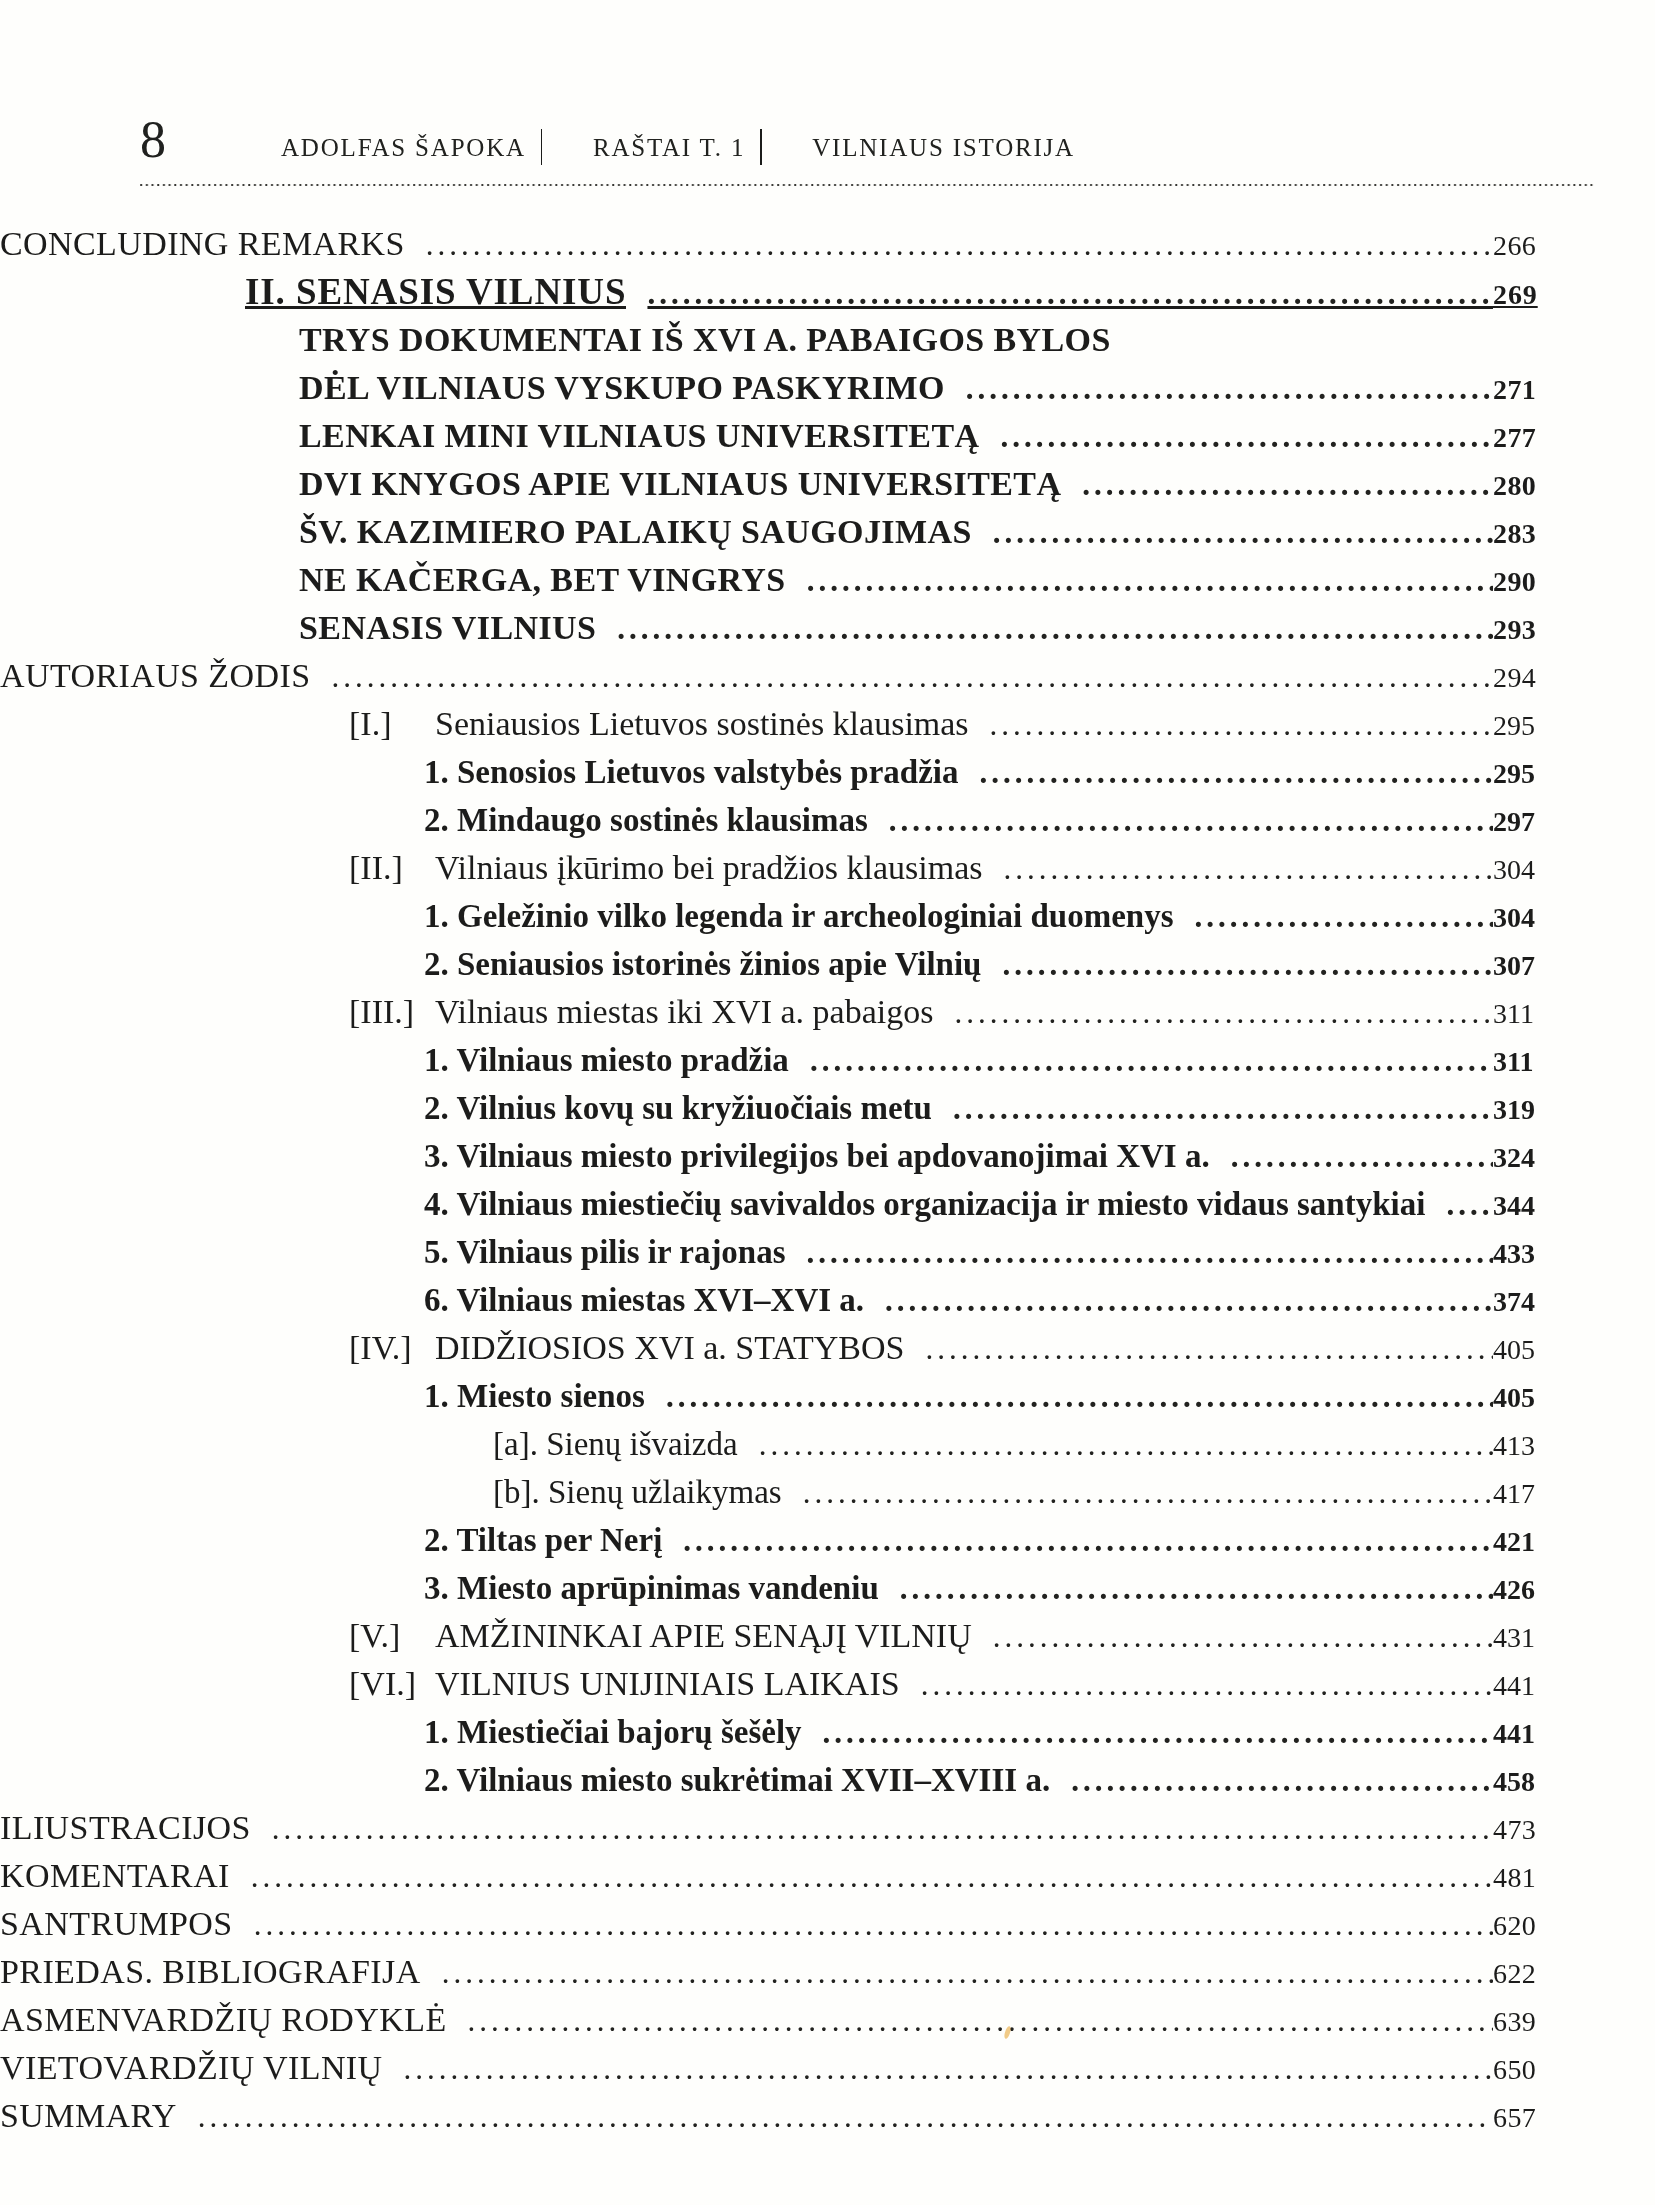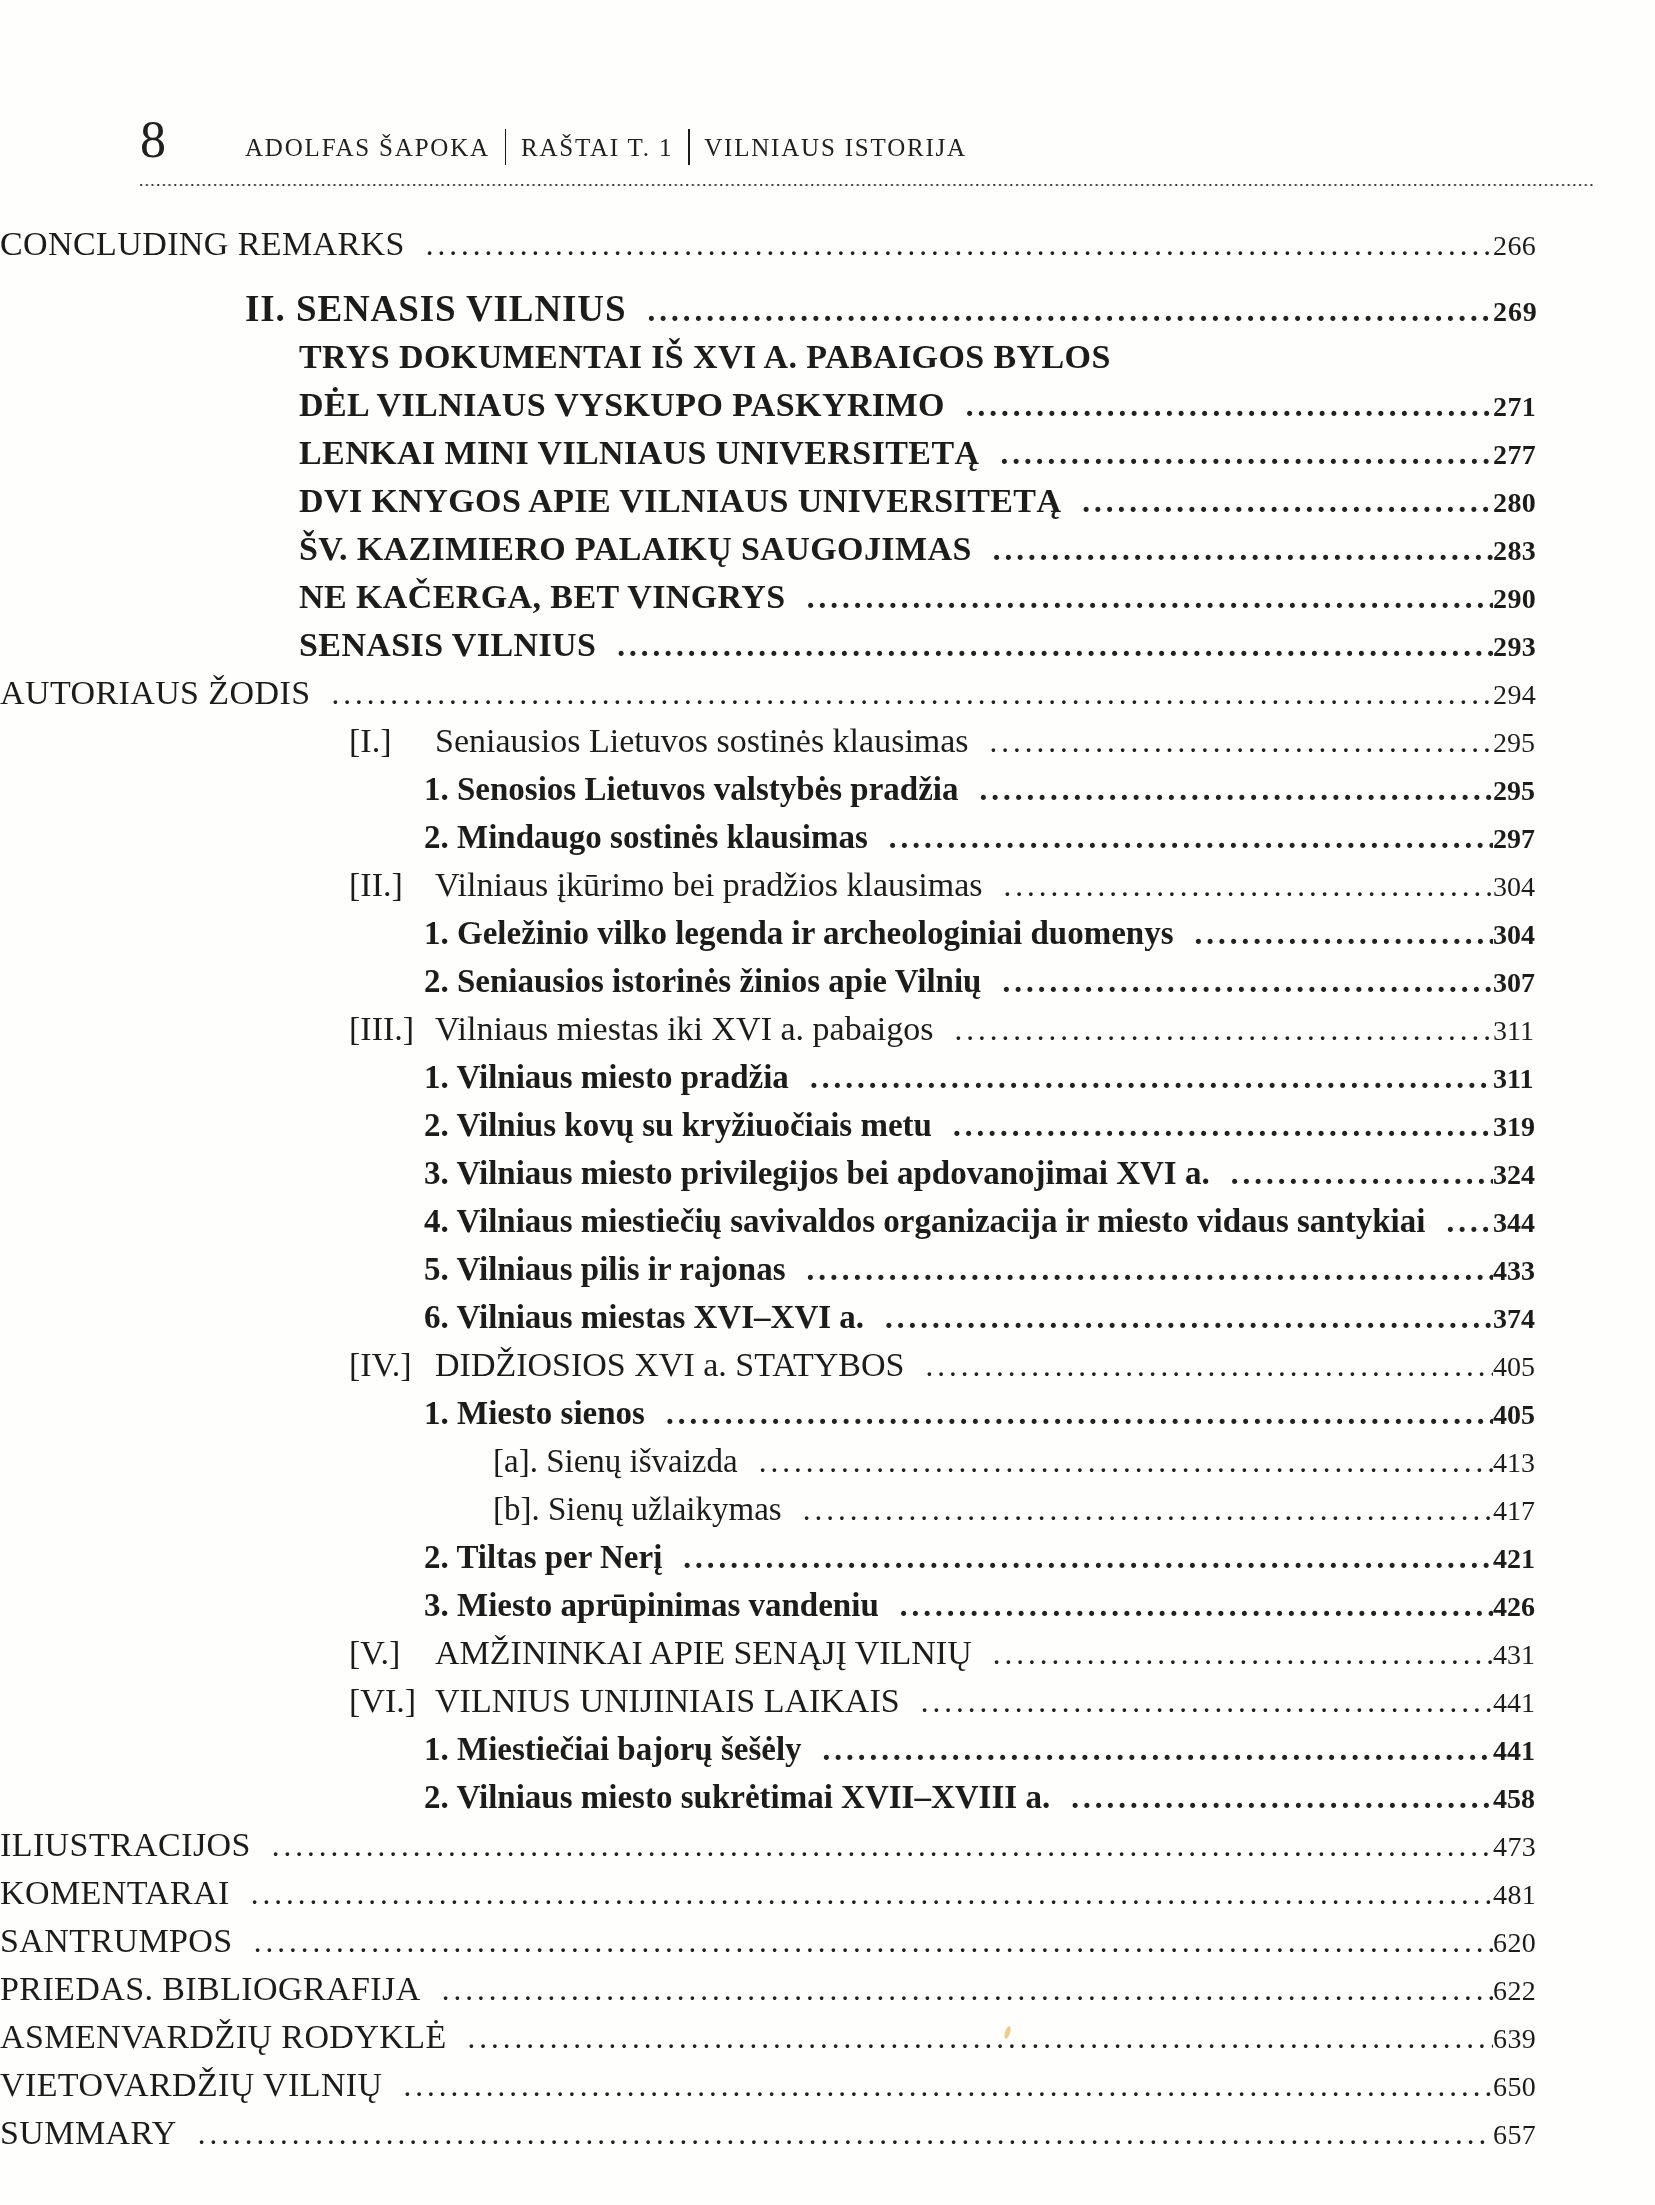--- a/index.html
+++ b/index.html
@@ -17,41 +17,41 @@
   .folio{
     position:absolute;left:140px;top:111px;
     font-size:52px;line-height:57px;font-weight:400;color:#20211f;
   }
   .running-header{
     position:absolute;left:245px;top:129px;
     display:flex;align-items:center;
     font-size:25px;letter-spacing:1.8px;color:#21221f;
     white-space:nowrap;
   }
-  .running-header .seg{line-height:35px;}
+  .running-header .seg{line-height:35px;margin-left:36px;}
   .vsep{
     display:inline-block;width:1.8px;height:36px;
     background:#1b1c1a;margin:0 14.6px;
   }
   .header-rule{
     position:absolute;left:140px;top:183px;width:1456px;height:4.4px;
     background-image:radial-gradient(circle at 1.3px 2.2px,#33332f 0.9px,rgba(0,0,0,0) 1.3px);
     background-size:5.7px 4.4px;background-repeat:repeat-x;
   }
 
   
   .toc{position:absolute;left:0;top:220px;width:1656px;}
   .row{
     display:flex;align-items:baseline;
     height:48px;line-height:48px;
     padding-right:87px;
     white-space:nowrap;
   }
   .row .entry-text{flex:0 1 auto;min-width:0;overflow:hidden;}
-  .v-chapter{padding-left:245px;font-size:37px;font-weight:bold;letter-spacing:0.9px;margin-top:17px;}
+  .v-chapter{padding-left:245px;font-size:37px;font-weight:bold;letter-spacing:0.9px;margin-top:0;text-decoration:underline;}
   .v-secbold{padding-left:299px;font-size:34px;font-weight:bold;letter-spacing:0.4px;}
   .v-caps   {font-size:34px;letter-spacing:0.4px;}
   .v-bracket{padding-left:349px;font-size:34px;}
   .v-num    {padding-left:424px;font-size:33px;font-weight:bold;}
   .v-sub    {padding-left:457px;font-size:33px;margin-left:36px;}
   .marker{display:inline-block;min-width:86px;}
   .leader{
     flex:1 1 0;min-width:3.5px;overflow:hidden;
     white-space:nowrap;
     font-size:31px;letter-spacing:4px;

